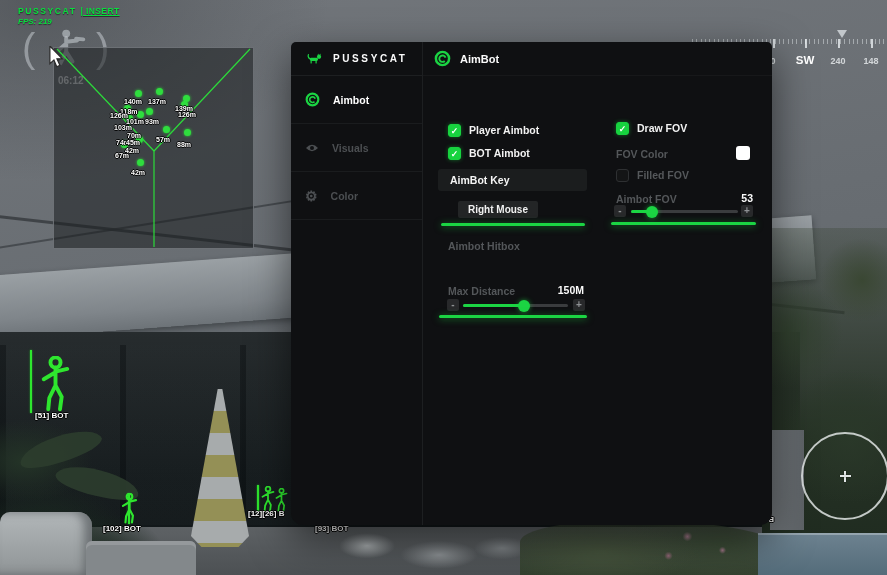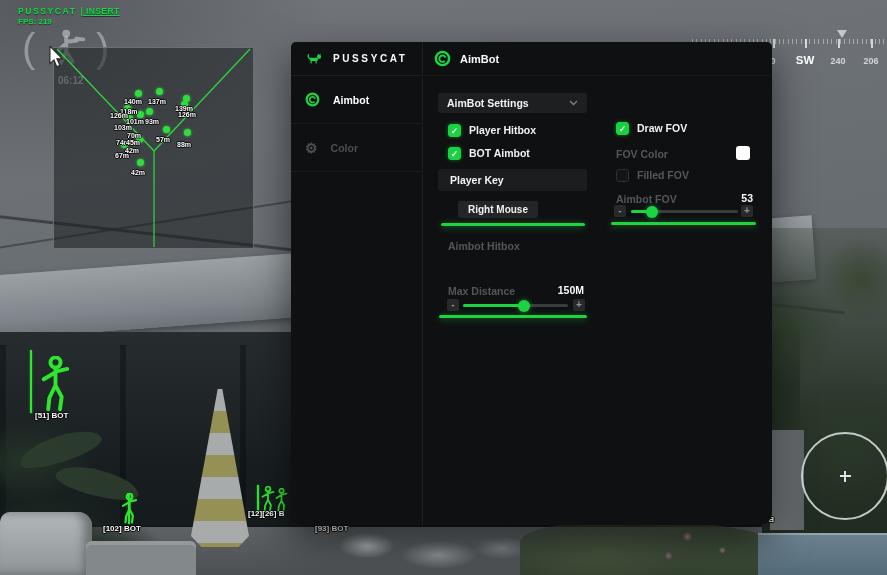--- a/index.html
+++ b/index.html
@@ -43,21 +43,21 @@
   .bg-table-left{left:86px;top:541px;width:110px;height:34px;background:#83888b;border-radius:6px 6px 0 0;box-shadow:inset 0 4px 0 #95999c;}
   .bg-furniture-mid{left:340px;top:530px;width:180px;height:45px;
     background:radial-gradient(ellipse 40px 18px at 15% 35%,#a9aeb0,transparent 70%),
                radial-gradient(ellipse 55px 20px at 55% 55%,#8d9295,transparent 70%),
                radial-gradient(ellipse 40px 16px at 90% 40%,#7e8386,transparent 70%);}
   .bg-pillar-right{left:770px;top:430px;width:34px;height:100px;background:linear-gradient(90deg,#71767a,#5e6367);}
 
   
   .hud-title{left:18px;top:6px;font-size:8.5px;font-weight:bold;color:#07df3c;letter-spacing:1.6px;z-index:6;text-shadow:0 1px 1px rgba(0,0,0,.5);}
   .hud-title .mode{letter-spacing:.4px;text-decoration:underline;}
-  .hud-fps{left:18px;top:17px;font-size:8px;font-weight:bold;color:#07df3c;z-index:6;text-shadow:0 1px 1px rgba(0,0,0,.5);}
+  .hud-fps{left:18px;top:17px;font-size:8px;font-weight:bold;color:#07df3c;z-index:6;text-shadow:0 1px 1px rgba(0,0,0,.5);font-style:italic;}
   .watermark{left:22px;top:26px;width:95px;height:48px;z-index:5;color:rgba(195,201,206,.55);}
   .watermark .paren{position:absolute;top:-2px;font-size:40px;font-weight:normal;line-height:48px;}
   .watermark .soldier{position:absolute;left:28px;top:2px;}
 
   .cursor{left:48px;top:46px;z-index:30;}
 
   
   .radar{left:53px;top:47px;width:199px;height:200px;background:rgba(26,29,31,.55);
          border:1px solid rgba(125,130,135,.75);z-index:6;}
   .radar-clock{position:absolute;left:4px;top:27px;font-size:10px;font-weight:bold;color:rgba(255,255,255,.22);}
@@ -254,21 +254,21 @@
         <div class="tick" style="left: 193.4px;"></div>
         <div class="tick major" style="left: 83px;"></div>
         <div class="tick major" style="left: 115px;"></div>
         <div class="tick major" style="left: 148px;"></div>
         <div class="tick major" style="left: 181px;"></div>
       </div>
     <div class="compass-pointer" style="left: 152px;"></div>
   <div class="compass-label" style="left: 83px;">0</div>
       <div class="compass-label big" style="left: 115px;">SW</div>
       <div class="compass-label" style="left: 148px;">240</div>
-      <div class="compass-label" style="left: 181px;">206</div>
+      <div class="compass-label" style="left: 181px;">148</div>
     </div>
 
   <div class="abs fov-circle">
     <div class="fov-cross-v"></div>
     <div class="fov-cross-h"></div>
   </div>
 
   <div class="abs esp-layer">
       <div class="esp-line" style="left: 30px; top: 350px; height: 63px;"></div>
       <div class="esp-skel" style="left: 38px; top: 356px;"><svg width="35" height="56" viewBox="0 0 12 20" fill="none" stroke="#2ee62e" stroke-width="1.4" stroke-linecap="round">
@@ -313,49 +313,50 @@
         <span class="brand-text">PUSSYCAT</span>
       </div>
       <div class="side-item checked">
         <svg width="15" height="15" viewBox="0 0 18 18">
           <circle cx="9" cy="9" r="7" fill="none" stroke="#1bd443" stroke-width="2.6"></circle>
           <path d="M12.2,8 a3.4,3.4 0 1 0 -0.8,3.6" fill="none" stroke="#1bd443" stroke-width="2"></path>
         </svg>
         <span>Aimbot</span>
       </div>
       <div class="side-item">
+        <svg width="14" height="10" viewBox="0 0 14 10">
+          <path d="M1,5 Q7,-1.5 13,5 Q7,11.5 1,5 Z" fill="#4c4f52"></path>
+          <circle cx="7" cy="5" r="2" fill="#101113"></circle>
+        </svg>
+        <span>Visuals</span>
+      </div>
+      <div class="side-item">
         <span class="gear-glyph">⚙</span>
         <span>Color</span>
       </div>
     </div>
 
     <div class="menu-main">
       <div class="main-header">
         <svg width="17" height="17" viewBox="0 0 18 18">
           <circle cx="9" cy="9" r="7" fill="none" stroke="#1bd443" stroke-width="2.6"></circle>
           <path d="M12.2,8 a3.4,3.4 0 1 0 -0.8,3.6" fill="none" stroke="#1bd443" stroke-width="2"></path>
         </svg>
         <span class="main-title">AimBot</span>
       </div>
 
-      <div class="select" style="left:15px;top:51px;width:131px;">
-        <span>AimBot Settings</span>
-        <svg width="9" height="6" viewBox="0 0 9 6">
-          <path d="M1,1 L4.5,4.5 L8,1" stroke="#7d8083" stroke-width="1.4" fill="none"></path>
-          </svg>
-      </div>
 
       <div class="checkbox checked" style="left:25px;top:82px;">✓</div>
-      <div class="cb-label" style="left:46px;top:82px;">Player Hitbox</div>
+      <div class="cb-label" style="left:46px;top:82px;">Player Aimbot</div>
 
       <div class="checkbox checked" style="left:25px;top:105px;">✓</div>
       <div class="cb-label" style="left:46px;top:105px;">BOT Aimbot</div>
 
       <div class="field" style="left:15px;top:127px;width:137px;height:22px;">
-        <span>Player Key</span>
+        <span>AimBot Key</span>
       </div>
       <div class="btn" style="left:35px;top:159px;width:80px;height:17px;">
         <span>Right Mouse</span>
       </div>
       <div class="underline" style="left:18px;top:181px;width:144px;"></div>
 
       <div class="glabel" style="left:25px;top:198px;">Aimbot Hitbox</div>
 
       <div class="glabel" style="left:25px;top:243px;">Max Distance</div>
       <div class="gvalue" style="left:110px;top:242px;width:51px;">150M</div>

